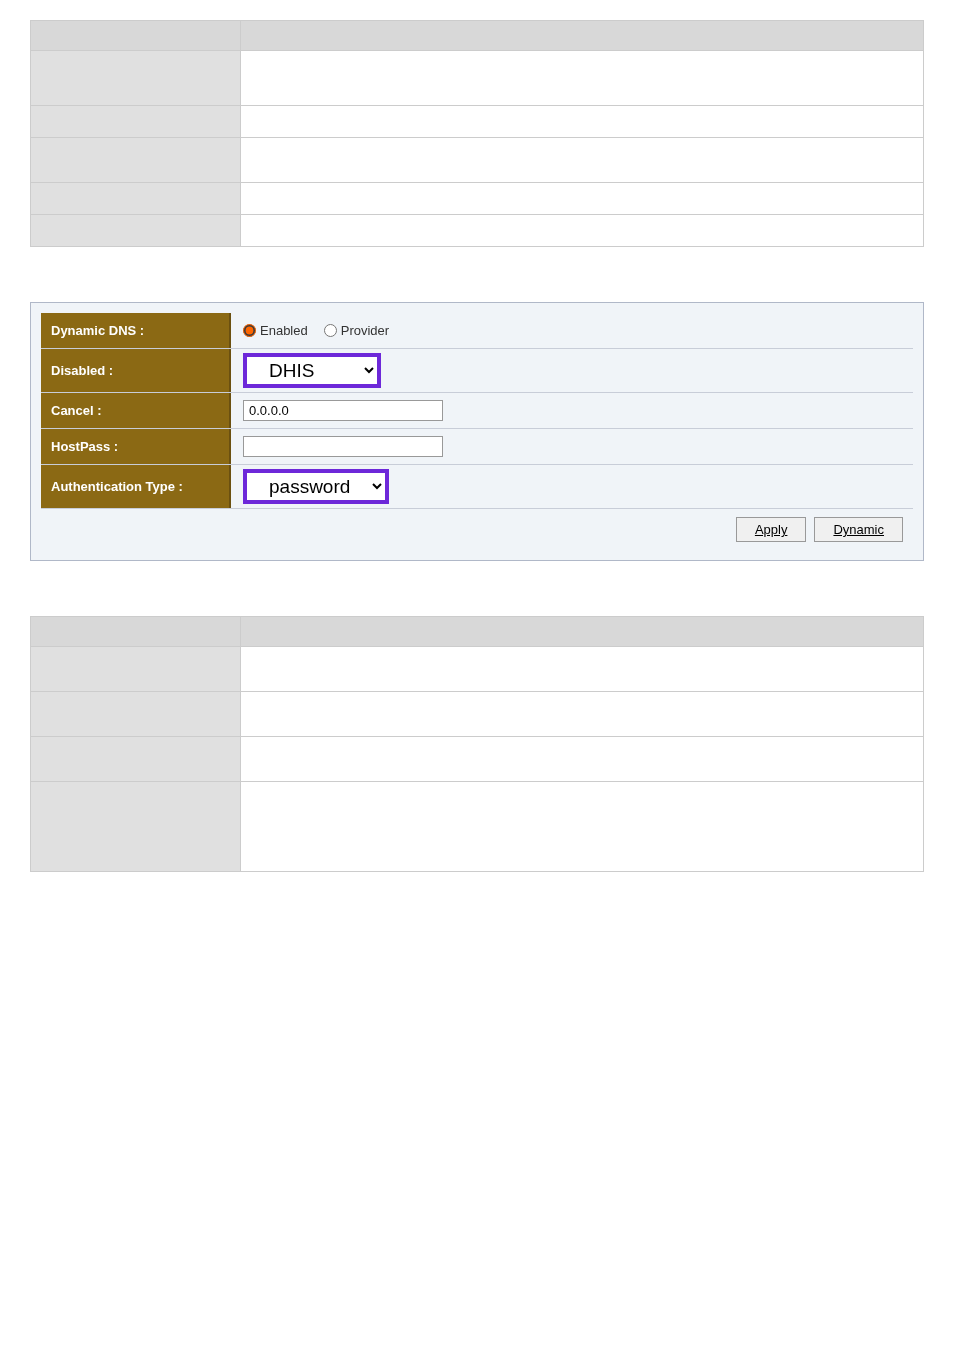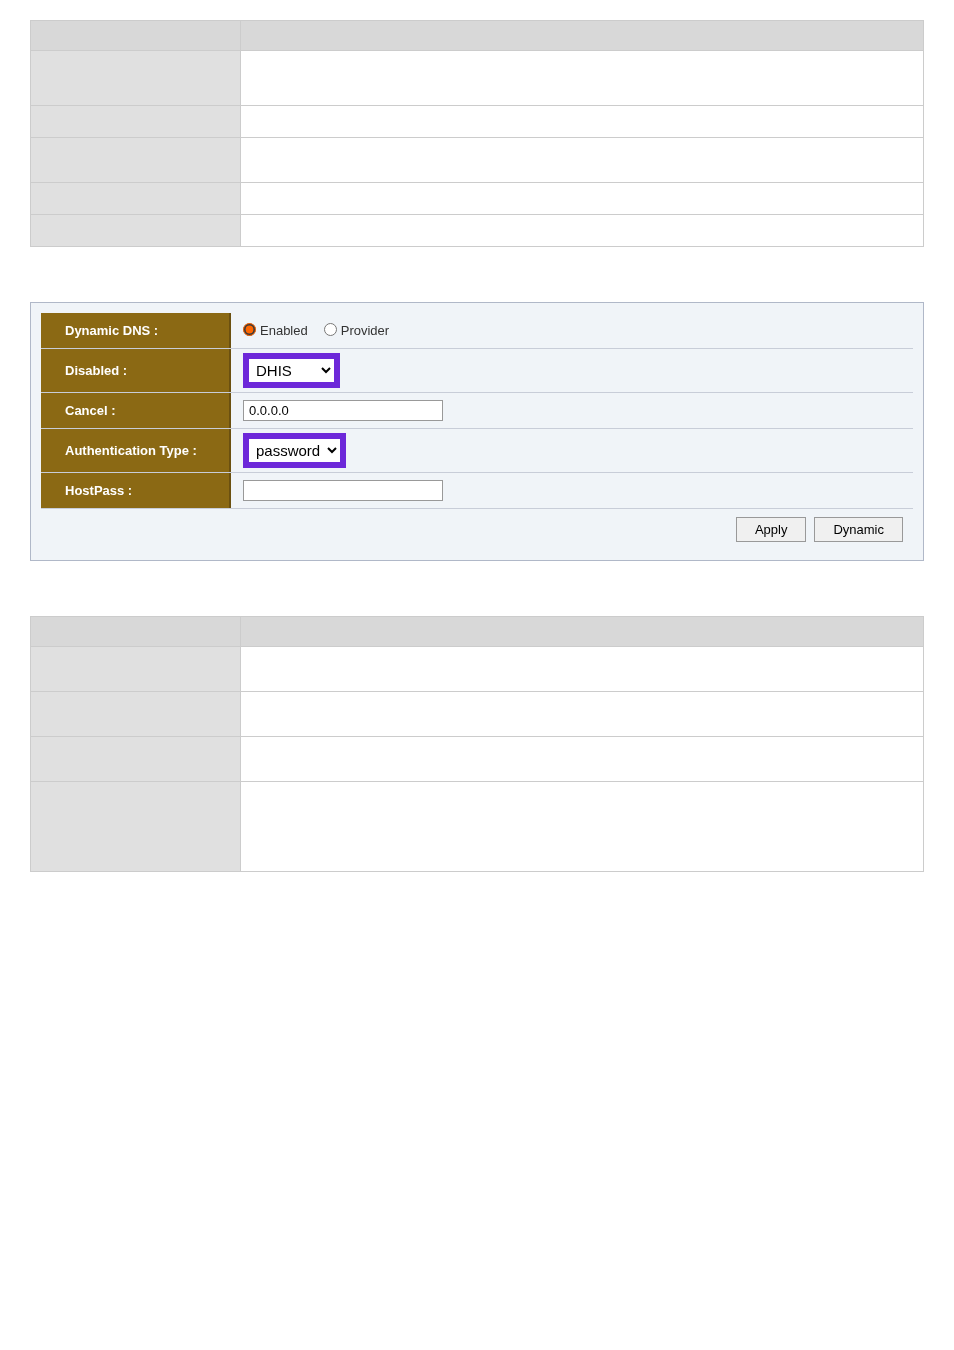--- a/index.html
+++ b/index.html
@@ -68,68 +68,69 @@
     .form-row:last-child {
       border-bottom: none;
     }
     .form-label {
       width: 190px;
       min-width: 190px;
       background: #8b6914;
       color: #fff;
       font-weight: bold;
       font-size: 13px;
-      padding: 6px 24px;
+      padding: 6px 10px;
       border-right: 2px solid #6b5010;
       align-self: stretch;
       display: flex;
       align-items: center;
     }
     .form-value {
       padding: 4px 12px;
       display: flex;
       align-items: center;
       gap: 8px;
       flex: 1;
     }
     .form-input {
       border: 1px solid #999;
       padding: 2px 5px;
       font-size: 13px;
       width: 200px;
       background: #fff;
     }
     .form-select {
-      border: 6px solid #6d28d9;
-      padding: 2px 3px;
-      font-size: 15px;
+      border: 4px solid #6d28d9;
+      padding: 2px 18px;
+      font-size: 19px;
       background: #fff;
     }
     .radio-group {
       display: flex;
       align-items: center;
       gap: 16px;
     }
     .radio-item {
       display: flex;
-      align-items: flex-start;
+      align-items: center;
       gap: 4px;
     }
     .form-buttons {
       display: flex;
       justify-content: flex-end;
       padding: 8px 10px;
       gap: 8px;
     }
     .btn {
       padding: 4px 18px;
       border: 1px solid #999;
       background: #f0f0f0;
       font-size: 13px;
       cursor: pointer;
+      text-decoration: underline;
     }
 
     
     input[type="radio"] {
       accent-color: #ff6600;
     }
 
     .section-gap {
       height: 25px;
     }
@@ -199,36 +200,36 @@
 
 
   <div class="form-row">
     <div class="form-label">Cancel :</div>
     <div class="form-value">
       <input type="text" class="form-input" value="0.0.0.0" style="">
     </div>
   </div>
 
   <div class="form-row">
+    <div class="form-label">HostPass :</div>
+    <div class="form-value">
+      <input type="password" class="form-input" value="" style="">
+    </div>
+  </div>
+
+  <div class="form-row">
     <div class="form-label">Authentication Type :</div>
     <div class="form-value">
       <select class="form-select">
         <option value="password" selected="">password</option>
         <option value="certificate">certificate</option>
       </select>
     </div>
   </div>
 
-  <div class="form-row">
-    <div class="form-label">HostPass :</div>
-    <div class="form-value">
-      <input type="password" class="form-input" value="" style="">
-    </div>
-  </div>
-
   <div class="form-buttons">
     <button class="btn">Apply</button>
     <button class="btn">Dynamic</button>
   </div>
 </div>
 
 <div class="section-gap"></div>
 
 <table class="info-table">
   <tbody>

